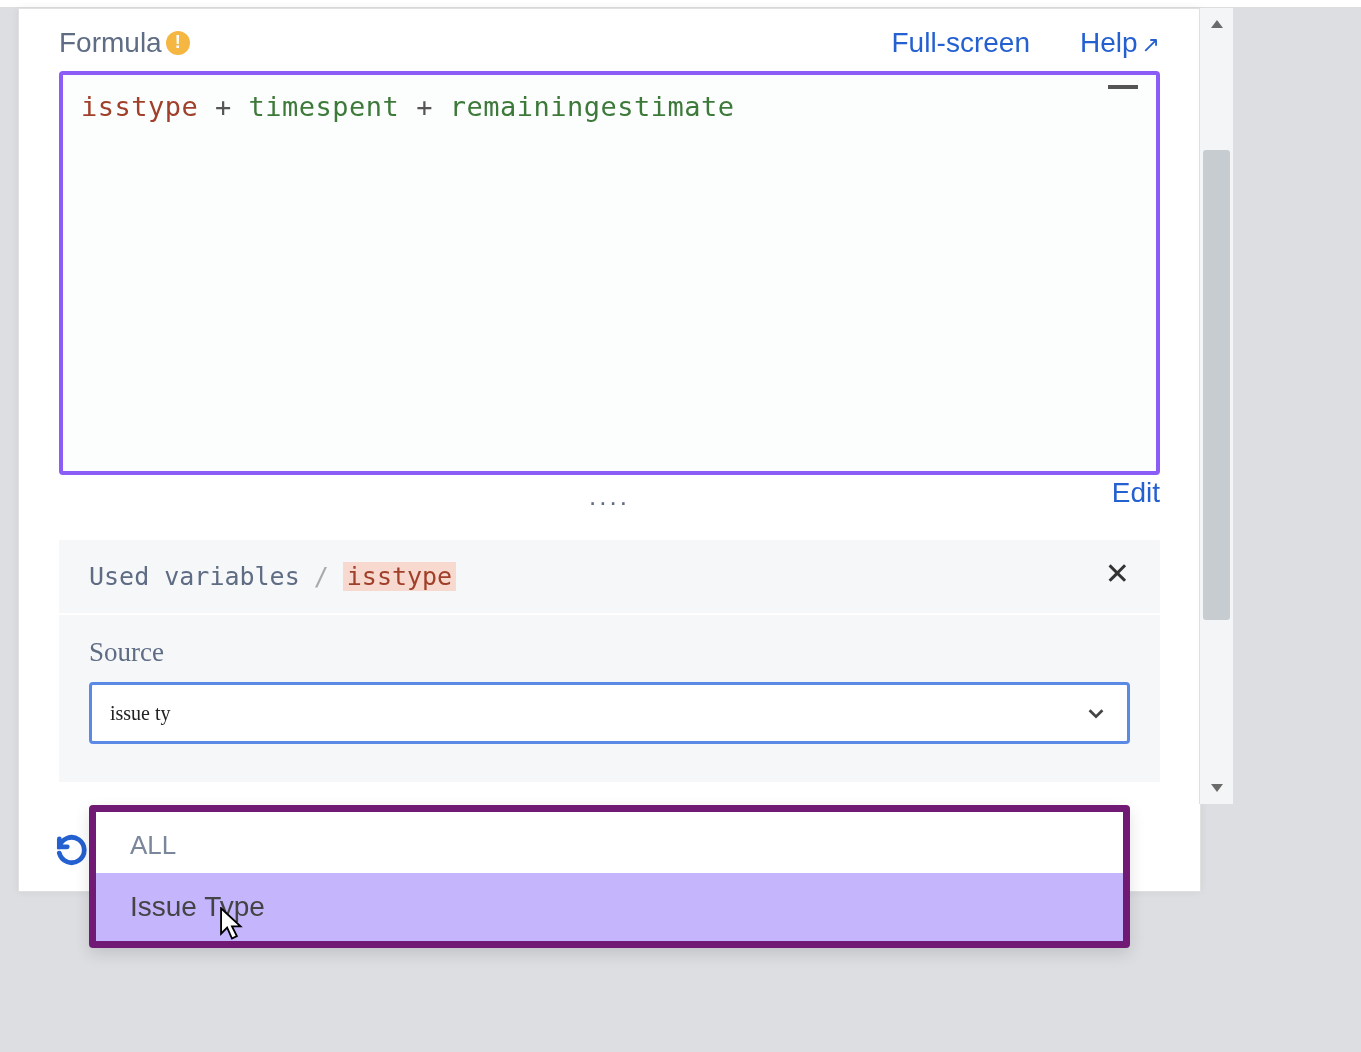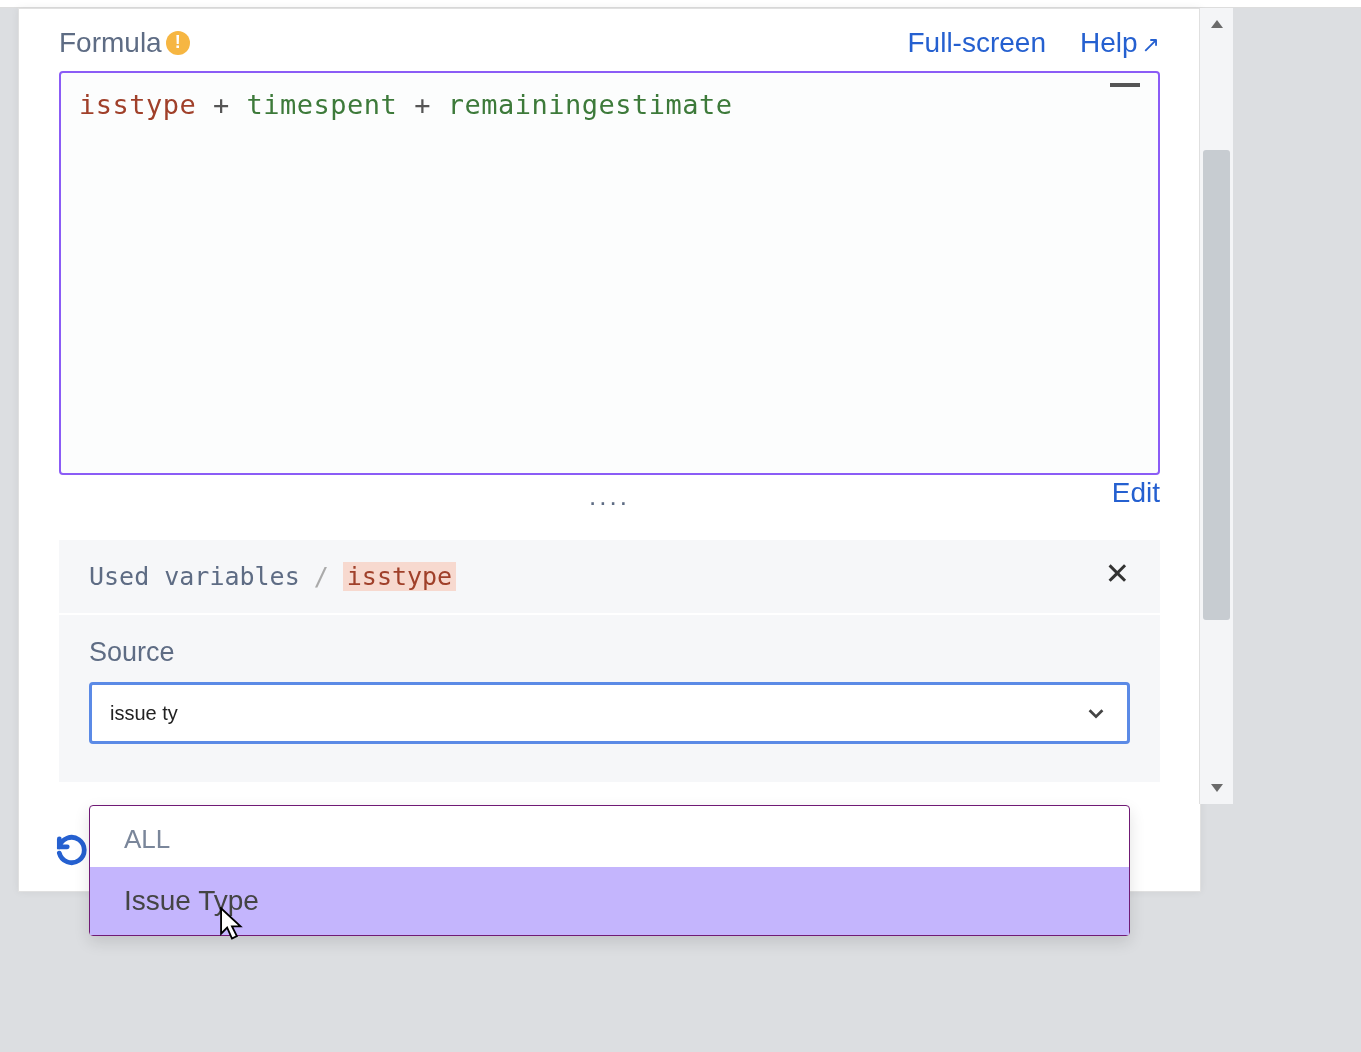--- a/index.html
+++ b/index.html
@@ -51,28 +51,28 @@
     border-radius: 50%;
     color: #fff;
     display: flex;
     align-items: center;
     justify-content: center;
     font-weight: bold;
     font-size: 18px;
     line-height: 1;
     padding-bottom: 2px;
   }
-  .header-links { display: flex; gap: 34px; font-size: 28px; margin-left: 24px; }
+  .header-links { display: flex; gap: 50px; font-size: 28px; margin-left: 24px; }
   .header-links a { color: #2560d0; text-decoration: none; cursor: pointer; }
   .ext-icon { font-size: 22px; margin-left: 4px; }
   
   
   .editor-wrap {
     margin: 0 40px;
-    border: 2px solid #8b5cf6;
+    border: 4px solid #8b5cf6;
     border-radius: 4px;
     background: #fcfdfd;
     position: relative;
     height: 404px;
   }
   .editor-content {
     padding: 16px 18px;
     font-family: "Menlo", "Consolas", monospace;
     font-size: 27px;
     letter-spacing: 0.5px;
@@ -136,20 +136,21 @@
     font-size: 30px;
     color: #333;
     cursor: pointer;
     font-family: -apple-system, sans-serif;
   }
   
   .source-section {
     margin: 2px 40px 0 40px;
     background: #f6f7f9;
     padding: 22px 30px 38px 30px;
+    font-family: Liberation Serif, serif;
   }
   .source-label {
     font-size: 27px;
     color: #5e6c84;
     margin-bottom: 14px;
   }
   .source-select {
     background: #fff;
     border: 3px solid #5b8ae6;
     border-radius: 4px;
@@ -170,21 +171,21 @@
   }
   .chevron-down svg { width: 100%; height: 100%; }
   
   
   .dropdown {
     position: absolute;
     left: 70px;
     right: 70px;
     top: 796px;
     background: #fff;
-    border: 1px solid #701a75;
+    border: 7px solid #701a75;
     border-radius: 4px;
     box-shadow: 0 6px 16px rgba(0,0,0,0.12);
     z-index: 50;
   }
   .dd-group {
     padding: 18px 34px 12px 34px;
     font-size: 26px;
     color: #7a869a;
   }
   .dd-item {

